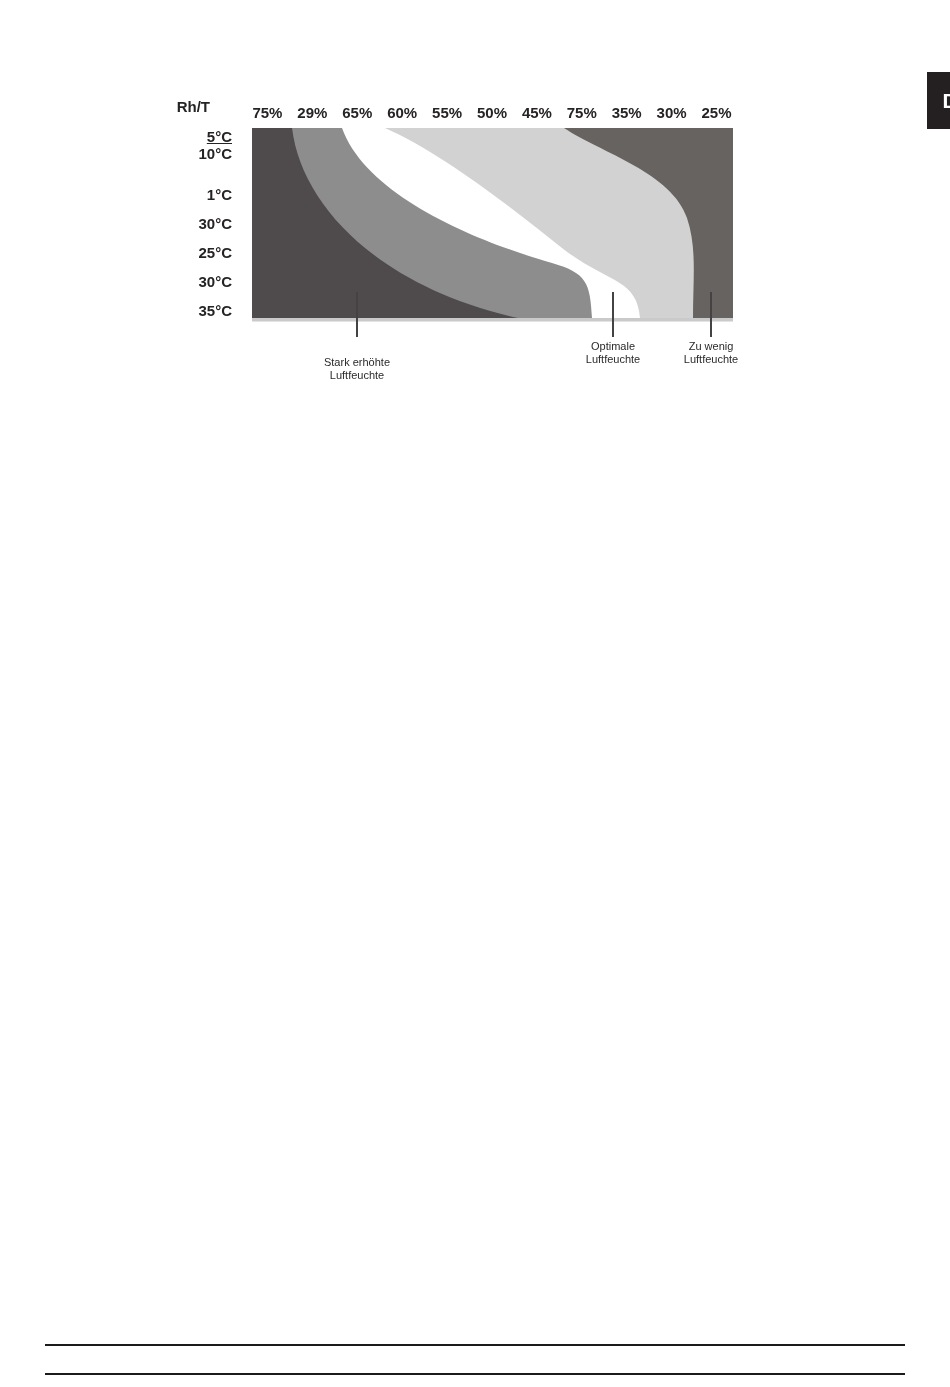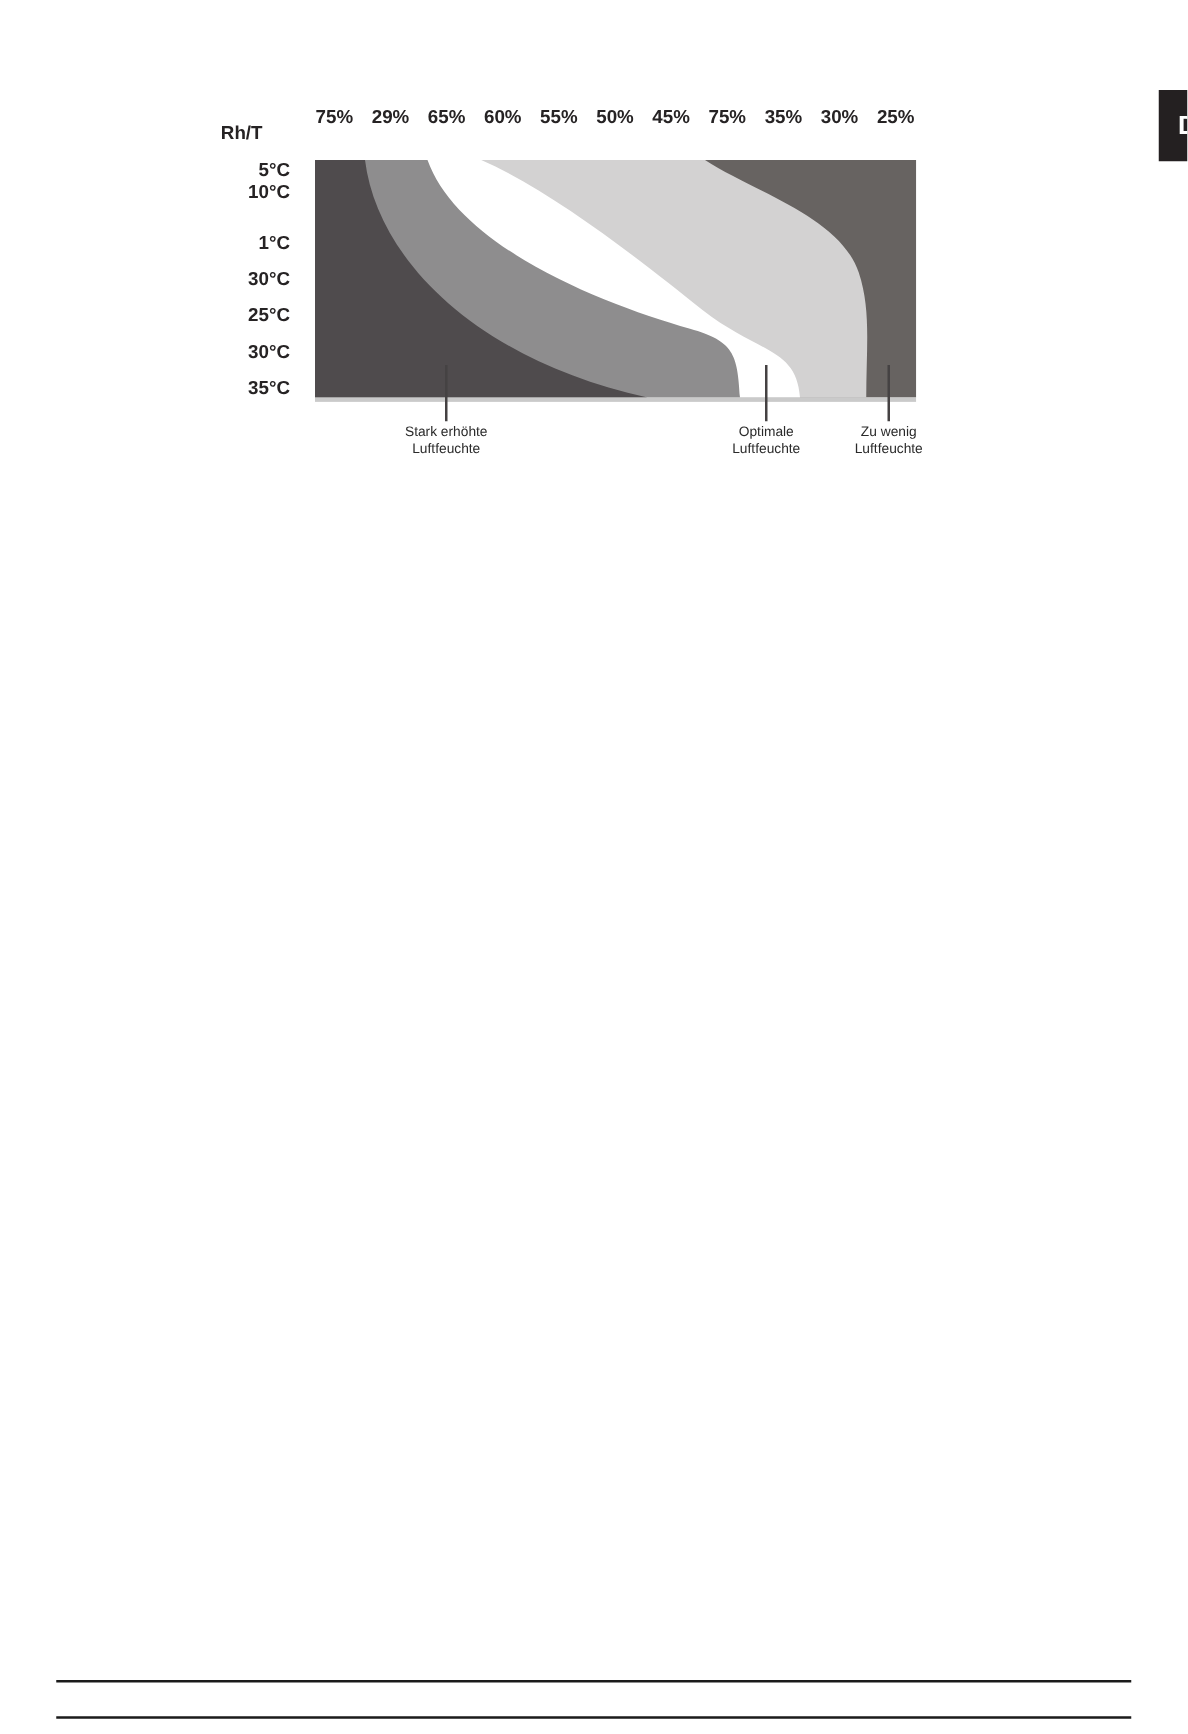--- a/index.html
+++ b/index.html
@@ -29,42 +29,41 @@
 
   
   .x-axis-title {
     position: absolute;
     left: 164px; top: 97px; width: 46px; height: 20px;
     font-weight: bold; font-size: 15px;
     text-align: right; line-height: 20px;
   }
   .x-ticks {
     position: absolute;
-    left: 245px; top: 84px; width: 494px; height: 20px;
+    left: 245px; top: 103px; width: 494px; height: 20px;
     display: flex;
-    justify-content: center;
   }
   .x-ticks span {
     flex: 1 1 0;
     text-align: center;
     font-weight: bold; font-size: 15px; line-height: 20px;
     white-space: nowrap;
   }
   .y-ticks {
     position: absolute;
     left: 168px; top: 0; width: 64px; height: 330px;
   }
   .y-ticks span {
     position: absolute;
     right: 0; width: 64px; height: 20px;
     text-align: right;
     font-weight: bold; font-size: 15px; line-height: 20px;
     white-space: nowrap;
   }
-  .y-ticks span:nth-child(1) { top: 127px; }
+  .y-ticks span:nth-child(1) { top: 127px; text-decoration: underline; }
   .y-ticks span:nth-child(2) { top: 144px; }
   .y-ticks span:nth-child(3) { top: 185px; }
   .y-ticks span:nth-child(4) { top: 214px; }
   .y-ticks span:nth-child(5) { top: 243px; }
   .y-ticks span:nth-child(6) { top: 272px; }
   .y-ticks span:nth-child(7) { top: 301px; }
 
   
   .zones-svg {
     position: absolute;
@@ -83,21 +82,21 @@
   
   .annotation {
     position: absolute;
     top: 340px;
     width: 130px;
     text-align: center;
     font-size: 11px;
     line-height: 13px;
     color: #2a2a2a;
   }
-  .annotation.a1 { left: 292px; }
+  .annotation.a1 { left: 292px; margin-top: 16px; }
   .annotation.a2 { left: 548px; }
   .annotation.a3 { left: 646px; }
 
   
   .rule {
     position: absolute;
     left: 45px; width: 860px; height: 2px;
     background: #1b1b1b;
   }
   .rule-1 { top: 1344px; }

